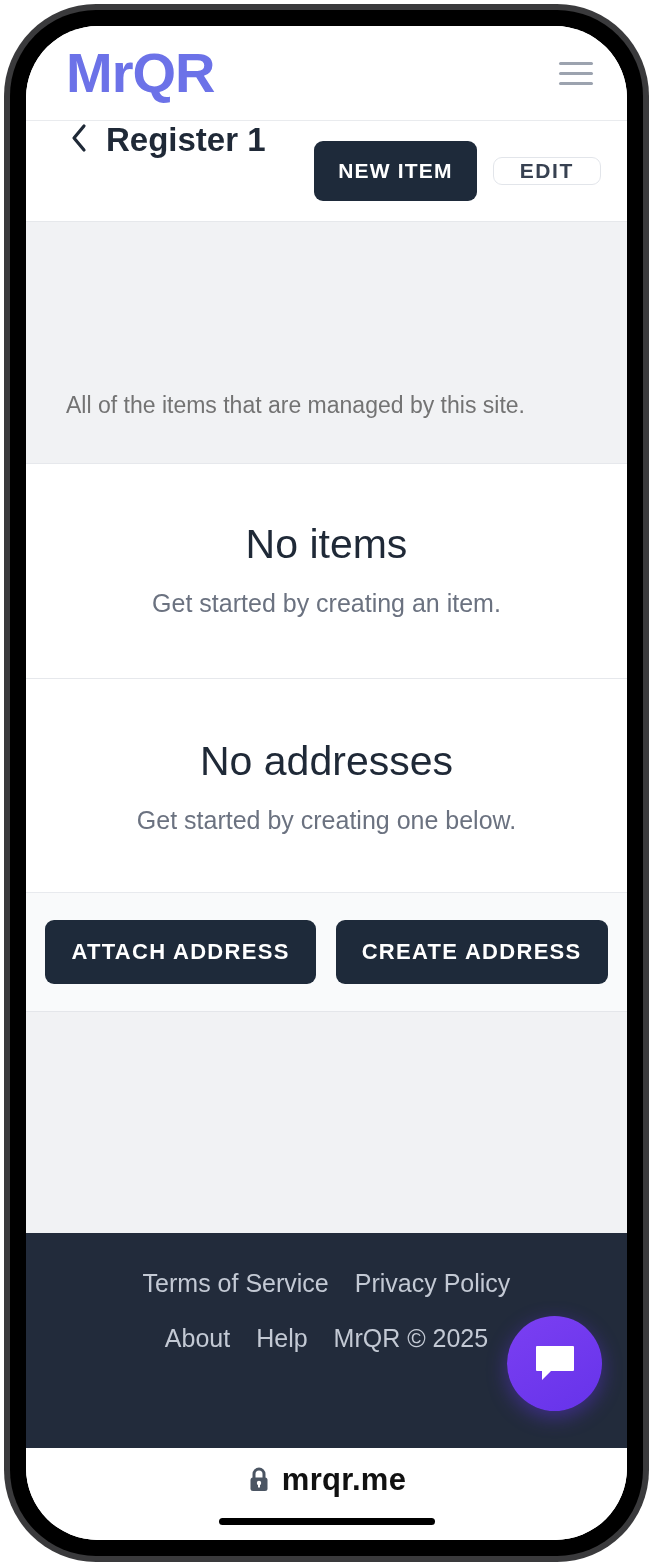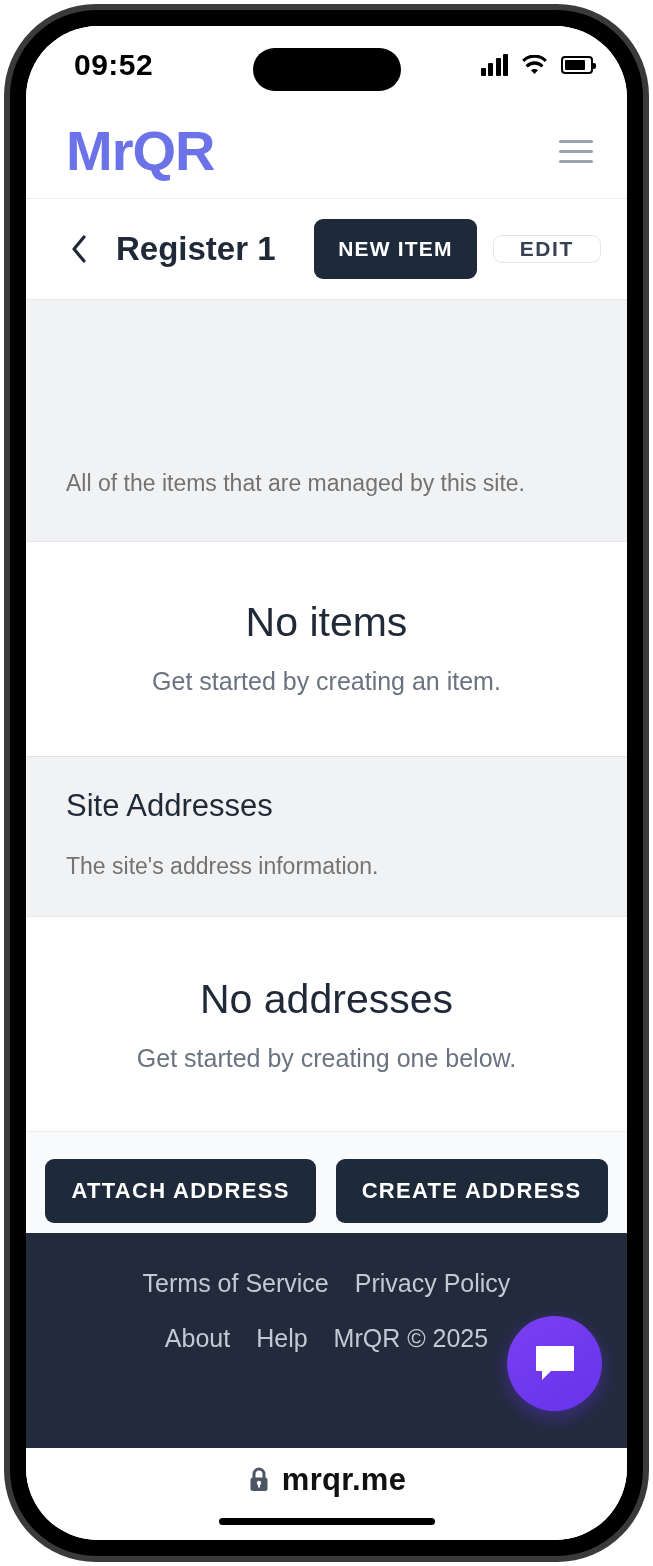--- a/index.html
+++ b/index.html
@@ -117,23 +117,22 @@
     cursor: pointer;
   }
   .hamburger span { display: block; height: 3px; background: #9ca3af; border-radius: 2px; }
 
   
   .title-bar {
     flex: 0 0 101px;
     background: #fff;
     border-bottom: 1px solid #e6e8eb;
     display: flex;
-    align-items: center;
     padding: 0 26px 0 40px;
-    gap: 14px;
+    gap: 4px;
   }
   .back-chevron {
     width: 26px; height: 34px;
     display: flex; align-items: center; justify-content: center;
     cursor: pointer;
     flex: 0 0 auto;
   }
   .page-title {
     font-size: 33px;
     font-weight: bold;
@@ -298,40 +297,20 @@
     margin-top: 20px;
   }
 </style>
 </head>
 <body>
 
 <div class="phone-frame">
  <div class="phone-bezel">
   <div class="screen">
 
-    <div class="status-bar">
-      <div class="status-time">09:52</div>
-      <div class="dynamic-island"></div>
-      <div class="status-right">
-        <div class="signal-bars">
-          <i></i>
-              <i></i>
-              <i></i>
-              <i></i>
-        </div>
-        <svg class="wifi-icon" viewBox="0 0 24 18">
-          <path d="M12 16.6 8.9 13.3a4.4 4.4 0 0 1 6.2 0z" fill="#000"></path>
-          <path d="M12 8.4c2.3 0 4.4.9 6 2.4l2-2.1A11.6 11.6 0 0 0 12 5.3a11.6 11.6 0 0 0-8 3.4l2 2.1a8.7 8.7 0 0 1 6-2.4z" fill="#000"></path>
-          <path d="M12 2.2c3.5 0 6.7 1.4 9.1 3.6l1.9-2A15.6 15.6 0 0 0 12 -0.8 15.6 15.6 0 0 0 1 3.8l1.9 2A13.1 13.1 0 0 1 12 2.2z" fill="#000"></path>
-        </svg>
-        <div class="battery-icon">
-          <div class="battery-fill"></div>
-        </div>
-      </div>
-    </div>
 
     <div class="app-header">
       <div class="brand-logo">MrQR</div>
       <div class="hamburger">
         <span></span>
             <span></span>
             <span></span>
       </div>
     </div>
 
@@ -352,24 +331,20 @@
 
       <div class="section-head items-head">
         <div class="section-sub">All of the items that are managed by this site.</div>
       </div>
 
       <div class="empty-panel items-empty">
         <div class="empty-title">No items</div>
         <div class="empty-sub">Get started by creating an item.</div>
       </div>
 
-      <div class="section-head addr-head">
-        <div class="section-title">Site Addresses</div>
-        <div class="section-sub">The site's address information.</div>
-      </div>
 
       <div class="empty-panel addr-empty">
         <div class="empty-title">No addresses</div>
         <div class="empty-sub">Get started by creating one below.</div>
       </div>
 
       <div class="addr-actions">
         <button class="btn-dark">ATTACH ADDRESS</button>
         <button class="btn-dark">CREATE ADDRESS</button>
       </div>

